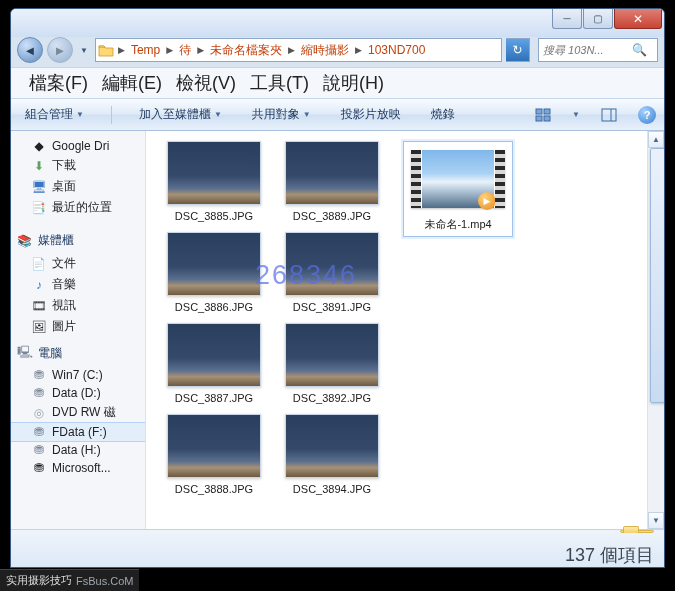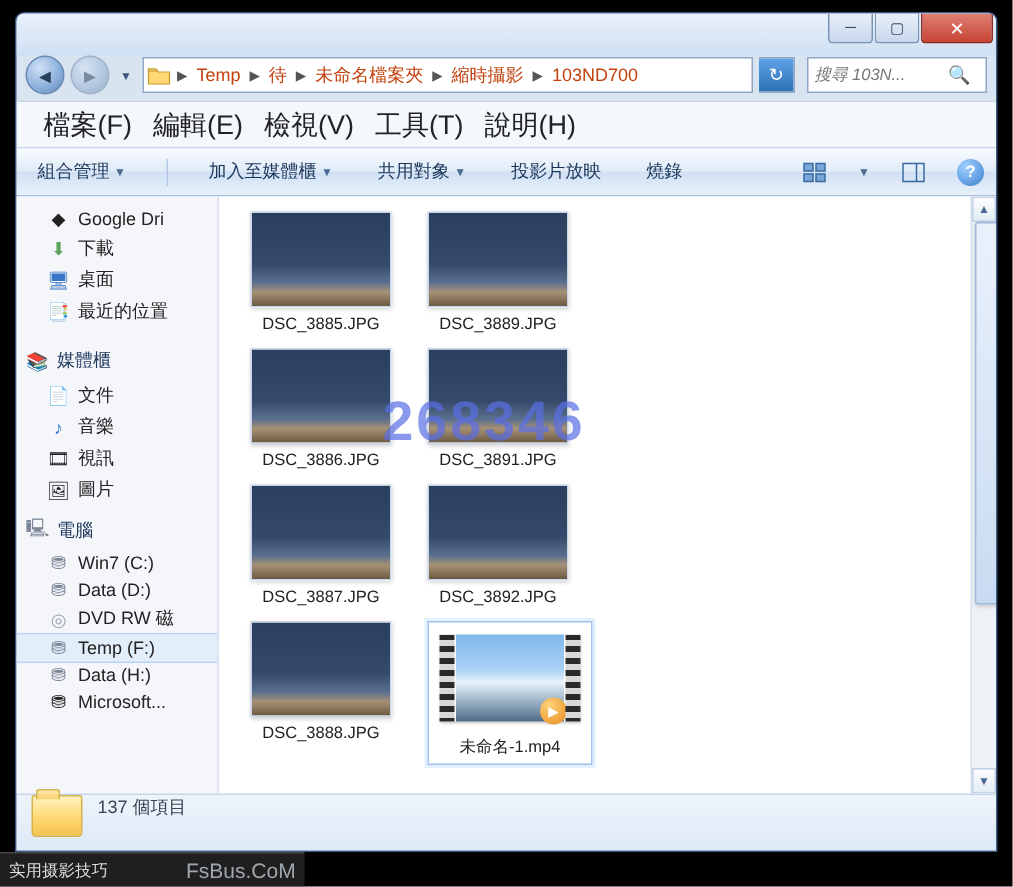--- a/index.html
+++ b/index.html
@@ -61,27 +61,27 @@
     .label { margin-top:5px; text-align:center; white-space:nowrap;}
     .item.video { width:116px; }
     .item.video .vwrap { width:110px; height:96px; background:#fff; border:1px solid #9fc1ec; box-shadow:0 0 0 2px #e3f0ff; padding:8px 6px 4px 6px; display:flex; flex-direction:column; align-items:center; gap:4px;}
     .filmframe { width:94px; height:68px; position:relative; background:#fff; display:flex; align-items:center; justify-content:center; box-shadow:0 1px 2px rgba(0,0,0,.25);}
     .filmframe::before, .filmframe::after { content:""; position:absolute; top:0; bottom:0; width:10px; background:
         repeating-linear-gradient(#2a2a2a 0 4px, #d8d8d8 4px 8px); }
     .filmframe::before { left:0; } .filmframe::after { right:0; }
     .vinner { width:72px; height:58px; background:linear-gradient(180deg,#7fb7ea 0%,#a9d1f4 40%,#e9f3fb 55%,#b2c6d8 70%,#4f6c86 100%); position:relative;}
     .playbadge { position:absolute; right:-2px; bottom:-2px; width:18px; height:18px; border-radius:50%; background:radial-gradient(circle at 35% 30%,#ffd27a,#e68a1e); display:flex; align-items:center; justify-content:center; color:#fff; font-size:9px;}
     
-    .statusbar { height:38px; background:linear-gradient(#eef4fb,#dde9f7); border-top:1px solid #c3d4ea; display:flex; align-items:flex-start; padding:0 10px; font-size:12px; color:#3a4654; gap:10px;}
+    .statusbar { height:38px; background:linear-gradient(#eef4fb,#dde9f7); border-top:1px solid #c3d4ea; display:flex; align-items:flex-end; padding:0 10px; font-size:18px; color:#3a4654; gap:10px;flex-direction:column;}
     .statusbar .bigfolder { width:34px; height:28px; background:linear-gradient(180deg,#fff1bf 0%,#ffd873 55%,#f3c14f 100%); border:1px solid #d8b24a; border-radius:2px 2px 3px 3px; position:relative;}
     .statusbar .bigfolder::before { content:""; position:absolute; top:-5px; left:2px; width:14px; height:6px; background:linear-gradient(#ffe9a8,#f7cf6d); border:1px solid #d8b24a; border-bottom:none; border-radius:2px 2px 0 0;}
     
-    .watermark { position:absolute; top:260px; left:255px; font-size:37px; font-weight:bold; color:rgba(90,110,230,.7); letter-spacing:2px; pointer-events:none; font-family: Arial, sans-serif;}
+    .watermark { position:absolute; top:260px; left:255px; font-size:27px; font-weight:normal; color:rgba(90,110,230,.7); letter-spacing:2px; pointer-events:none; font-family: Arial, sans-serif;}
     .bottomtag { position:absolute; left:0; bottom:0; padding:3px 6px; background:#1f1f1f; color:#ddd; font-size:11px; display:flex; align-items:center; gap:4px; border-top:1px solid #444;}
-    .bottomtag .dom { font-size:14px; color:#9fa6ad;margin-left:48px;}
+    .bottomtag .dom { font-size:11px; color:#9fa6ad;}
     svg { display:block; }
   </style>
 </head>
 <body>
 
 <div class="window">
 
   <div class="titlebar">
     <div class="winbtns">
       <div class="winbtn">─</div>
@@ -224,21 +224,21 @@
       <div class="sbitem">
           <span class="ic ic-drive">⛃</span>
           <span>Data (D:)</span>
         </div>
       <div class="sbitem">
           <span class="ic ic-dvd">◎</span>
           <span>DVD RW 磁</span>
         </div>
       <div class="sbitem sel">
           <span class="ic ic-drive">⛃</span>
-          <span>Temp (F:)</span>
+          <span>FData (F:)</span>
         </div>
       <div class="sbitem">
           <span class="ic ic-drive">⛃</span>
           <span>Data (H:)</span>
         </div>
       <div class="sbitem">
           <span class="ic">⛃</span>
           <span>Microsoft...</span>
         </div>
     </div>
@@ -265,20 +265,24 @@
             <div class="thumb"></div>
             <div class="label">DSC_3889.JPG</div>
           </div>
         <div class="item">
             <div class="thumb"></div>
             <div class="label">DSC_3891.JPG</div>
           </div>
         <div class="item">
             <div class="thumb"></div>
             <div class="label">DSC_3892.JPG</div>
+          </div>
+        <div class="item">
+            <div class="thumb"></div>
+            <div class="label">DSC_3894.JPG</div>
           </div>
 
         <div class="item video">
           <div class="vwrap">
             <div class="filmframe">
               <div class="vinner">
                 <div class="playbadge">▶</div>
               </div>
             </div>
             <div class="label">未命名-1.mp4</div>

